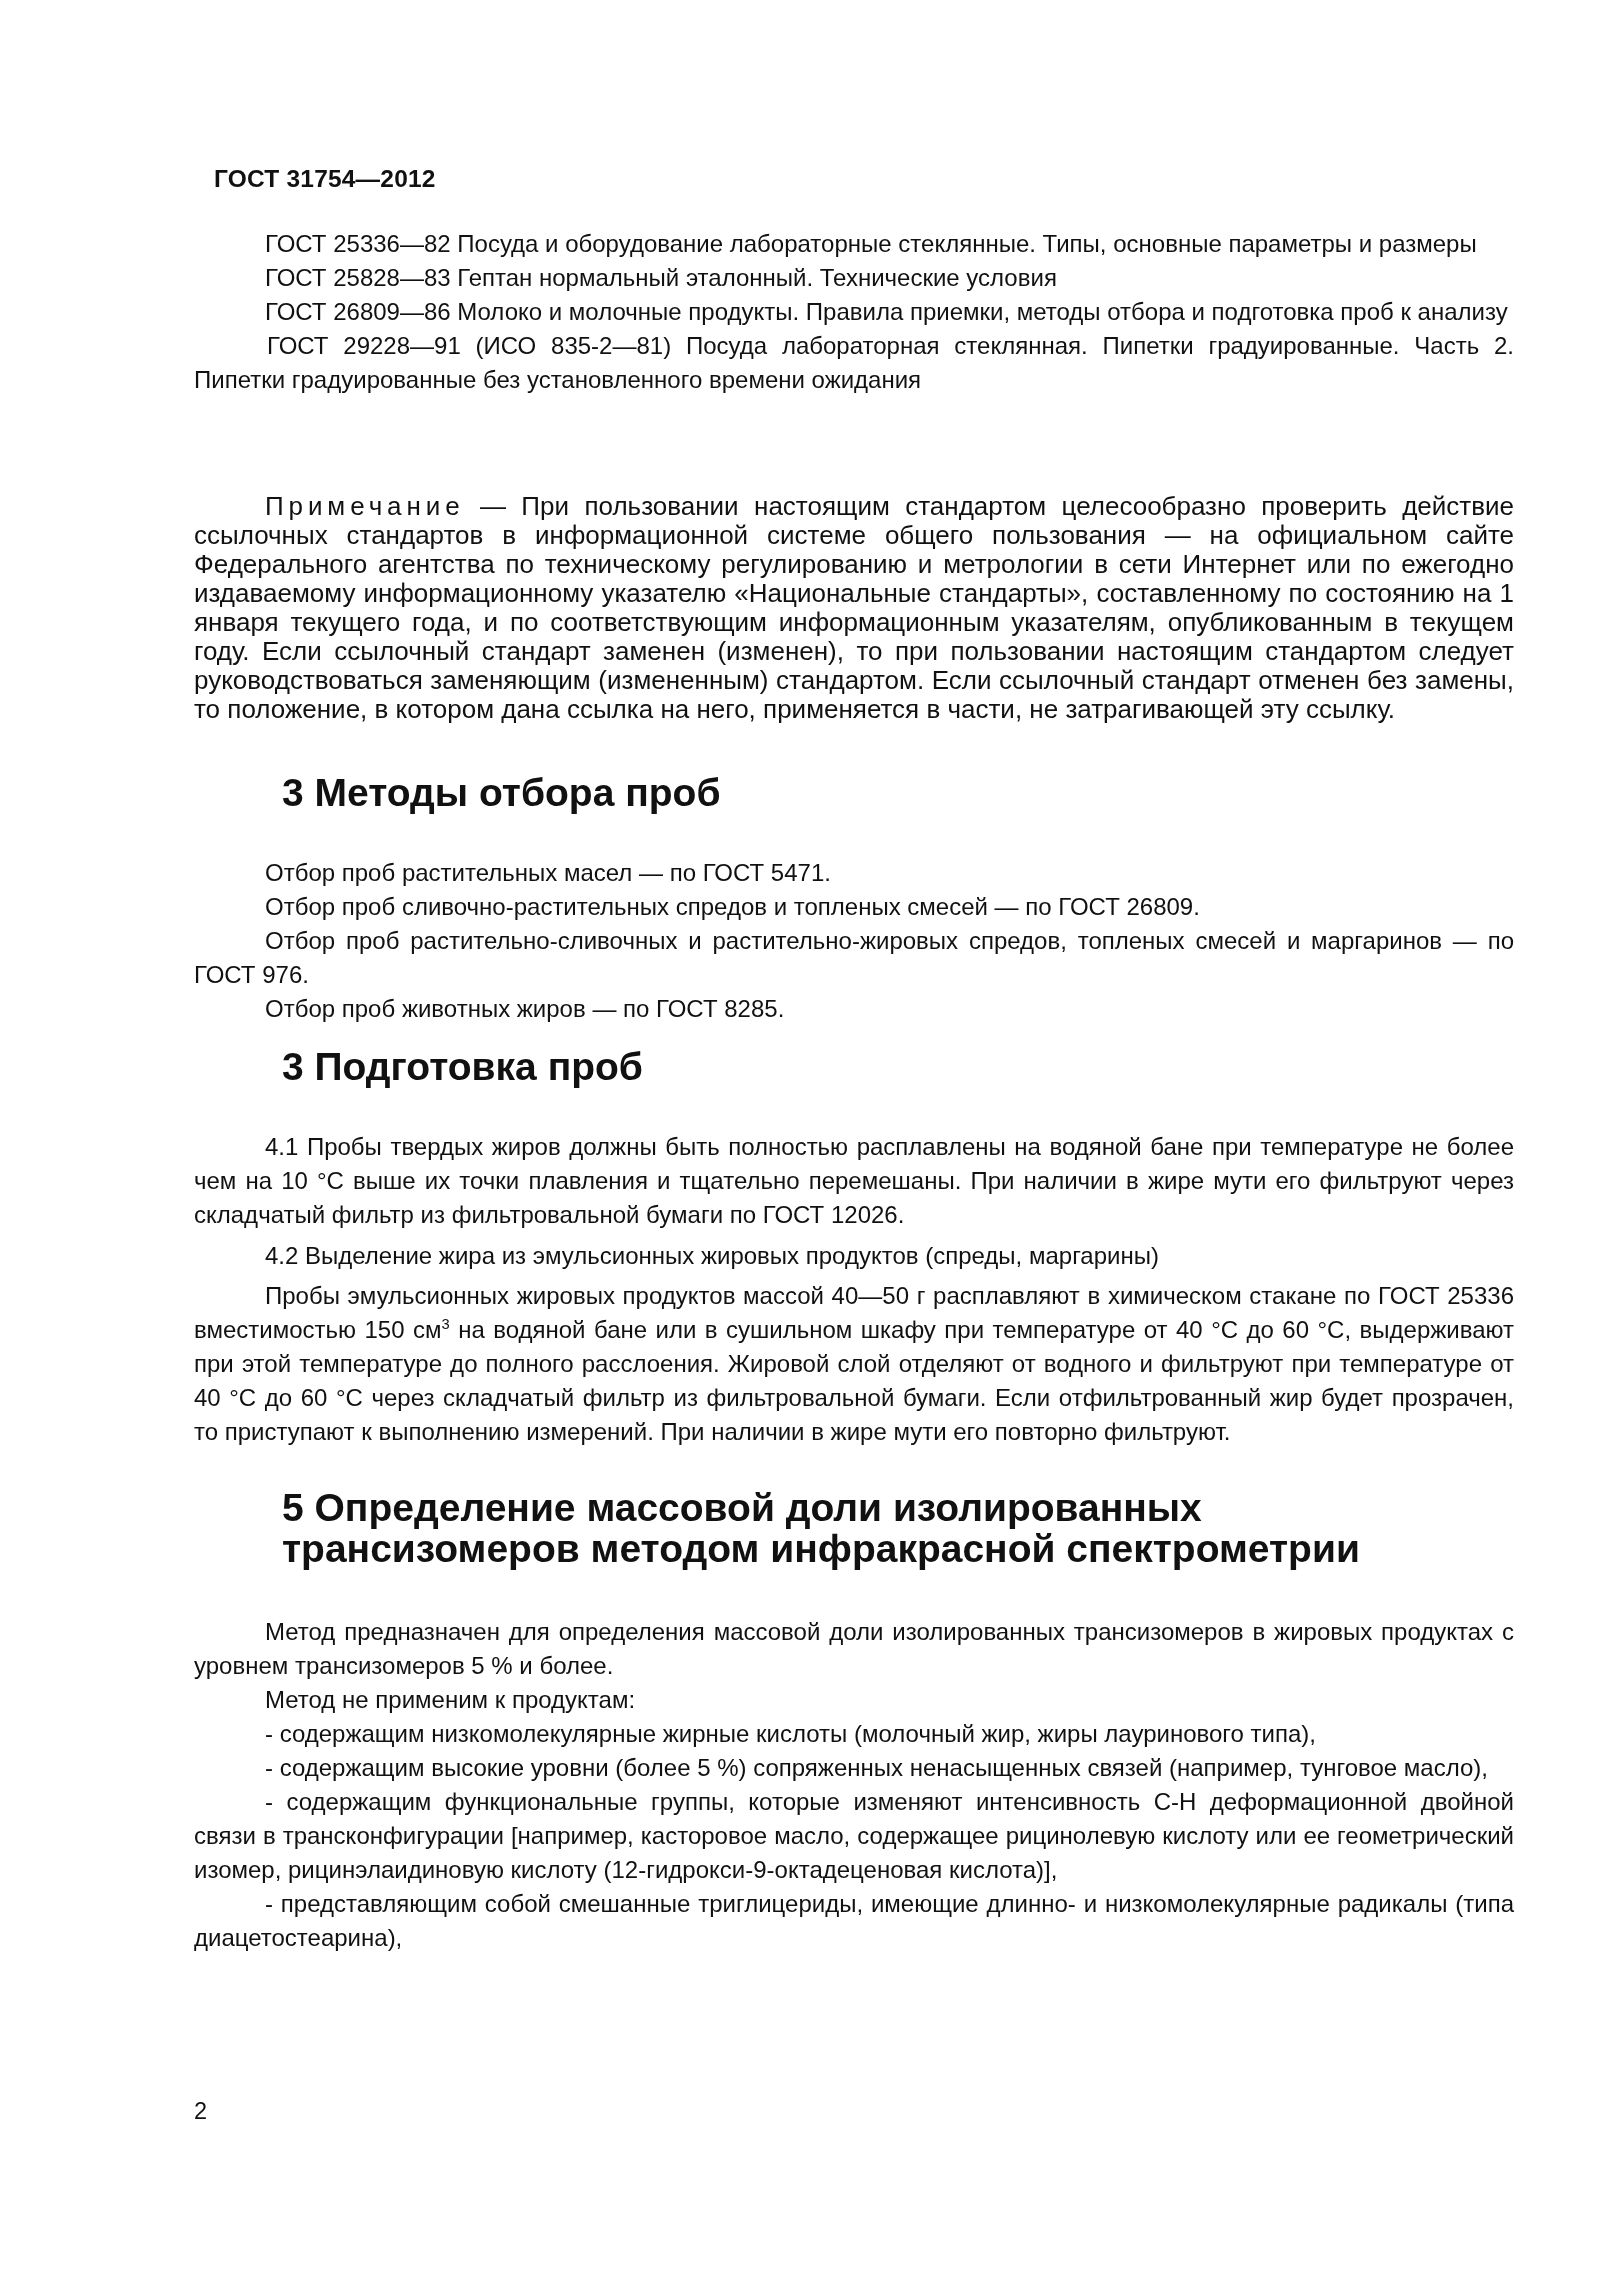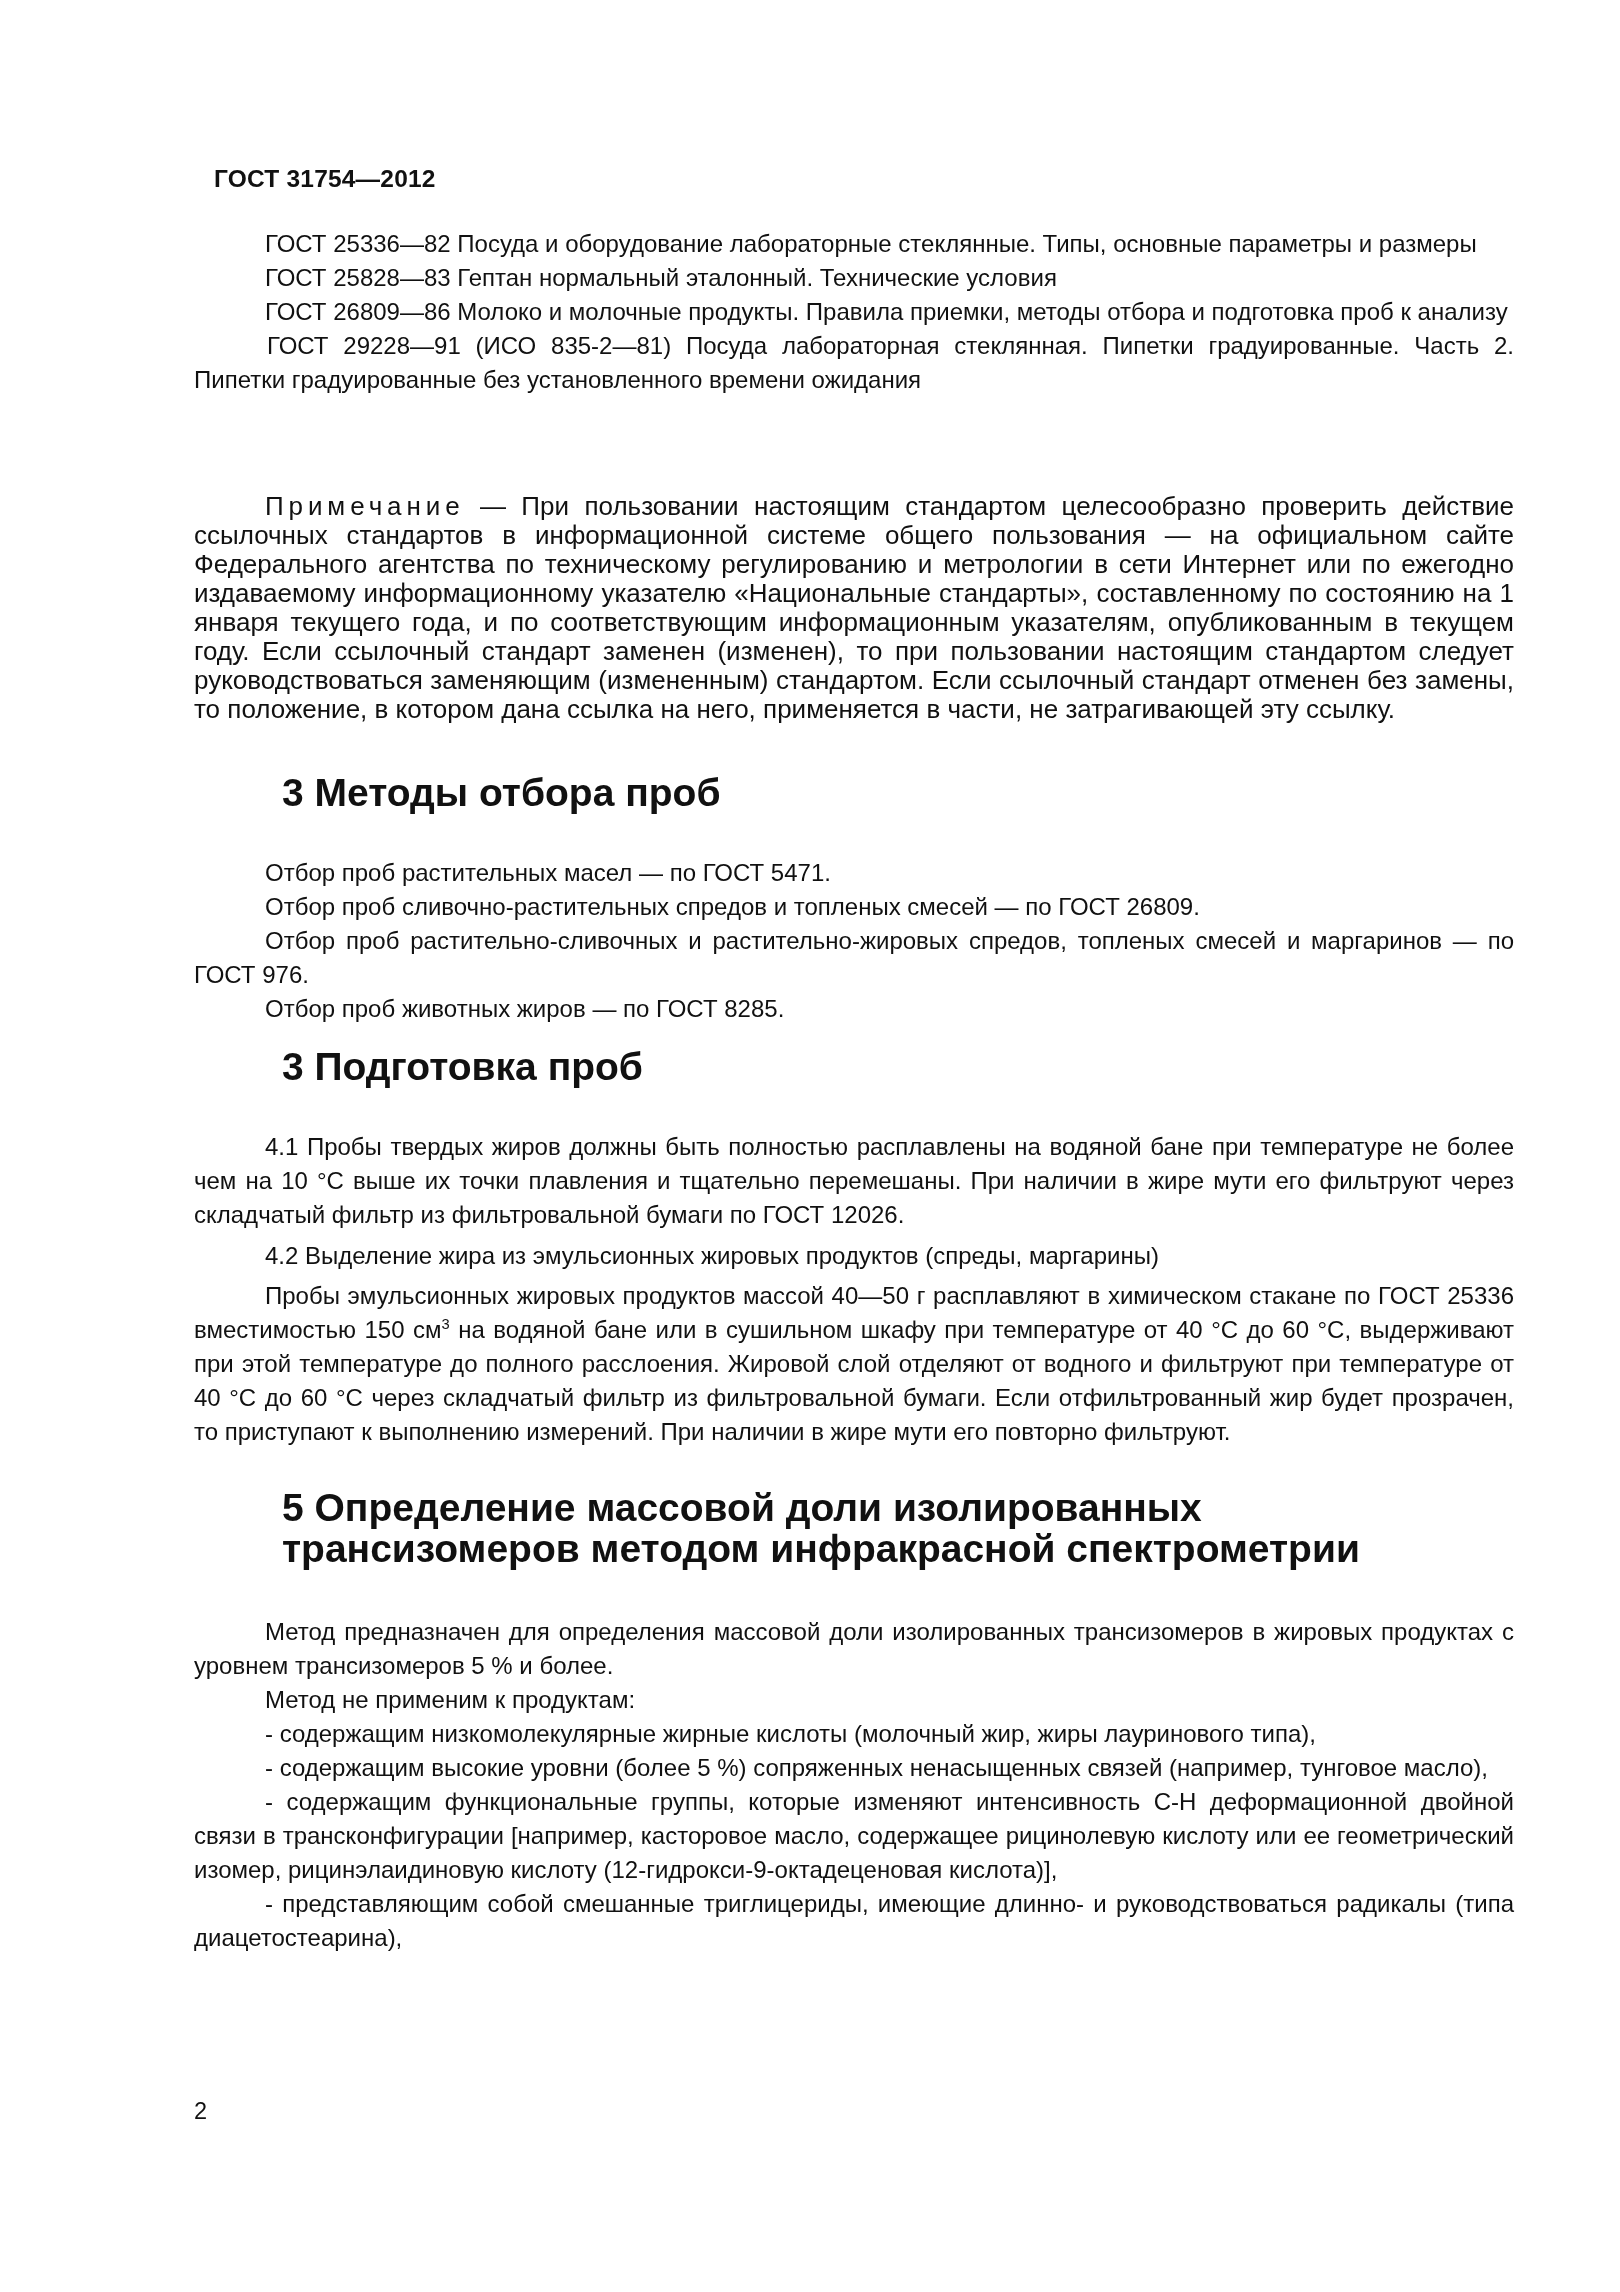--- a/index.html
+++ b/index.html
@@ -54,17 +54,17 @@
 
 <div class="block" style="top:1470px;">
   <h2 class="h1" style="padding-right:59px;">5  Определение массовой доли изолированных трансизомеров методом инфракрасной спектрометрии</h2>
   <div style="height:25.5px"></div>
   <div style="height:3.9px"></div>
   <p class="p ind">Метод предназначен для определения массовой доли изолированных трансизомеров в жировых продуктах с уровнем трансизомеров 5 % и более.</p>
   <p class="p ind">Метод не применим к продуктам:</p>
   <p class="p ind">- содержащим низкомолекулярные жирные кислоты (молочный жир, жиры лауринового типа),</p>
   <p class="p ind">- содержащим высокие уровни (более 5 %) сопряженных ненасыщенных связей (например, тунговое масло),</p>
   <p class="p ind">- содержащим функциональные группы, которые изменяют интенсивность С-Н деформационной двойной связи в трансконфигурации [например, касторовое масло, содержащее рицинолевую кислоту или ее геометрический изомер, рицинэлаидиновую кислоту (12-гидрокси-9-октадеценовая кислота)],</p>
-  <p class="p ind">- представляющим собой смешанные триглицериды, имеющие длинно- и руководствоваться радикалы (типа диацетостеарина),</p>
+  <p class="p ind">- представляющим собой смешанные триглицериды, имеющие длинно- и низкомолекулярные радикалы (типа диацетостеарина),</p>
 </div>
 
 <div class="page-num">2</div>
 
 
 </body></html>

